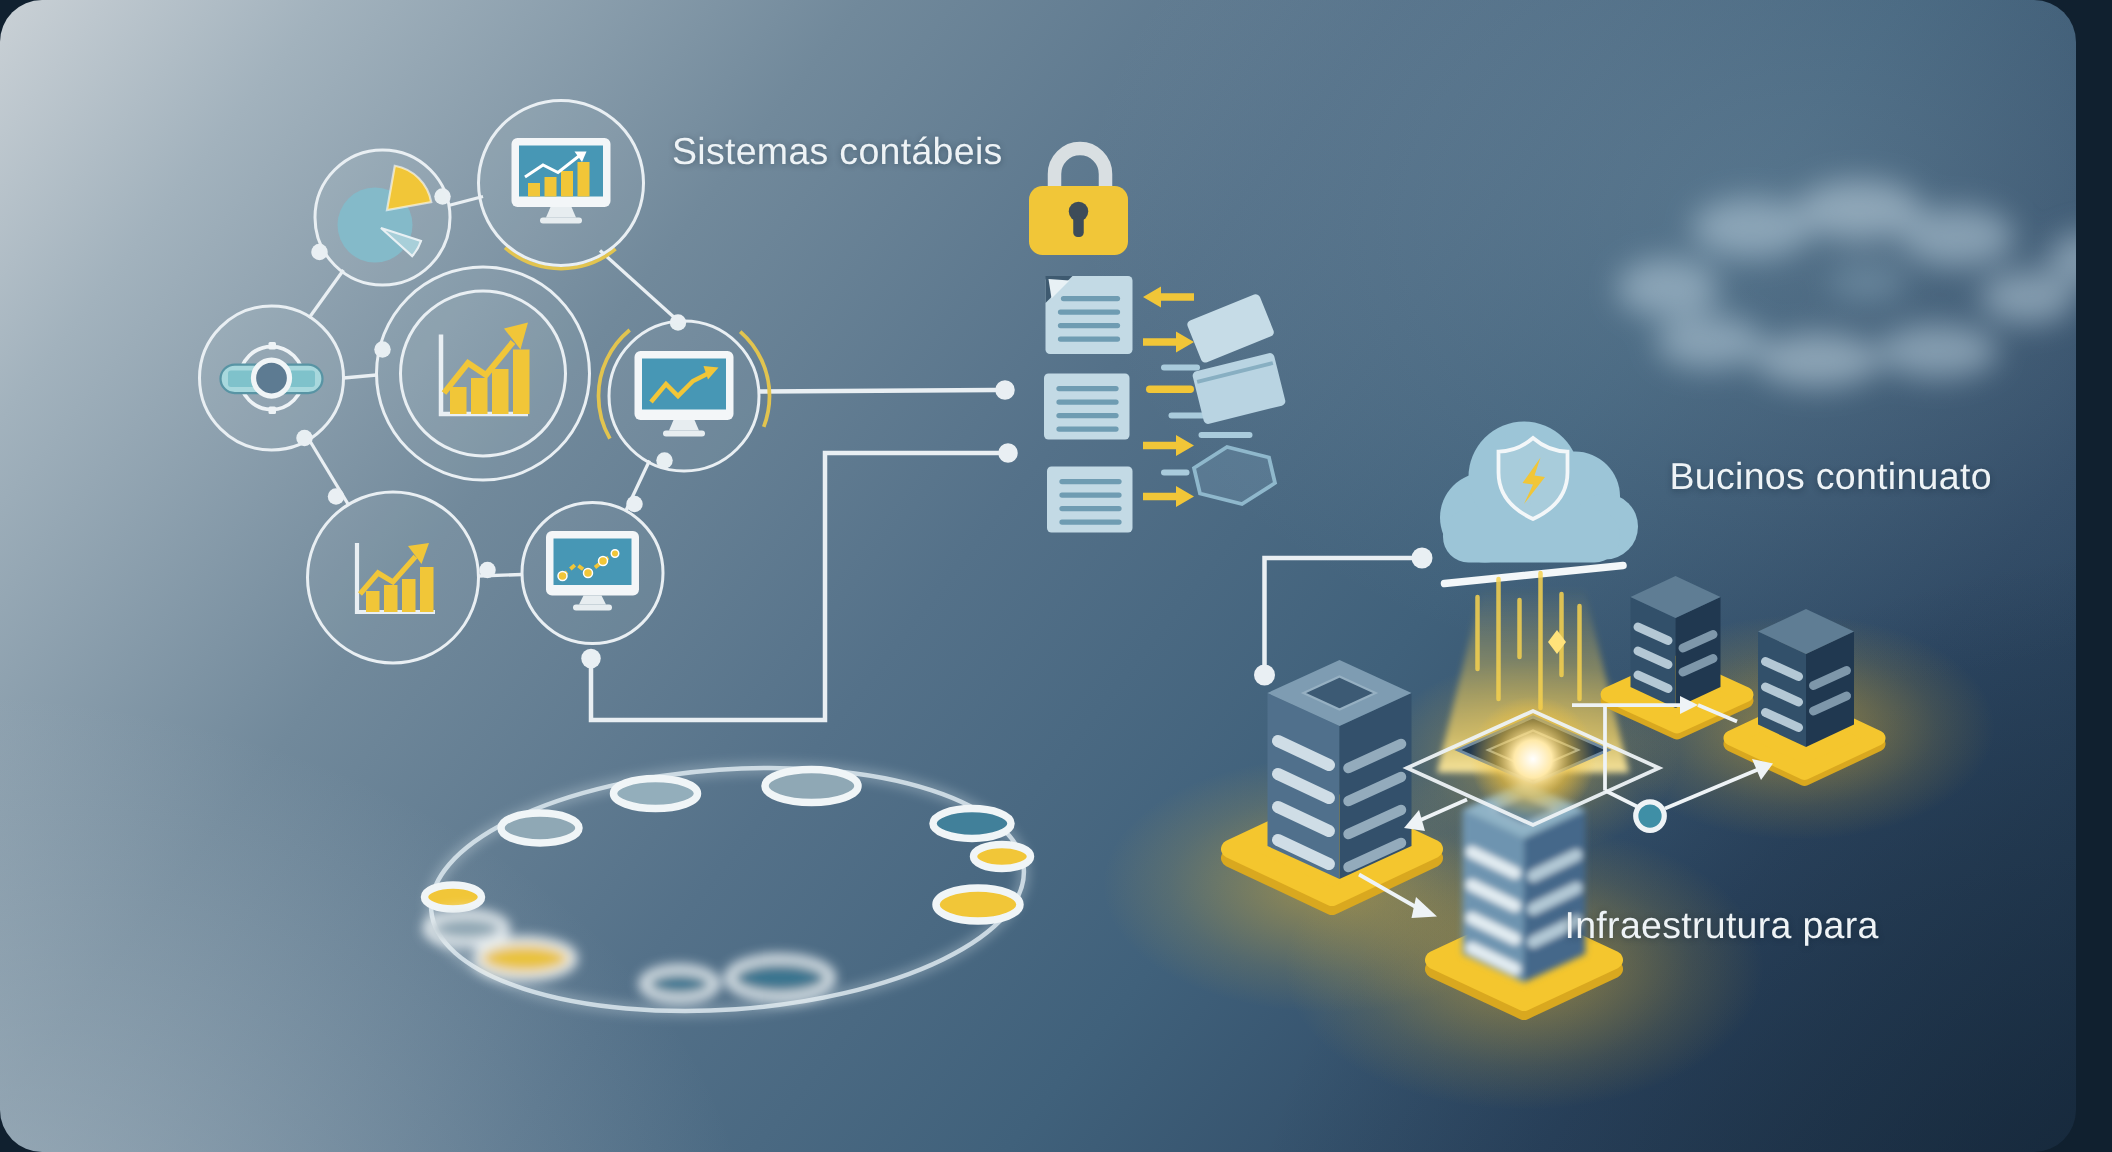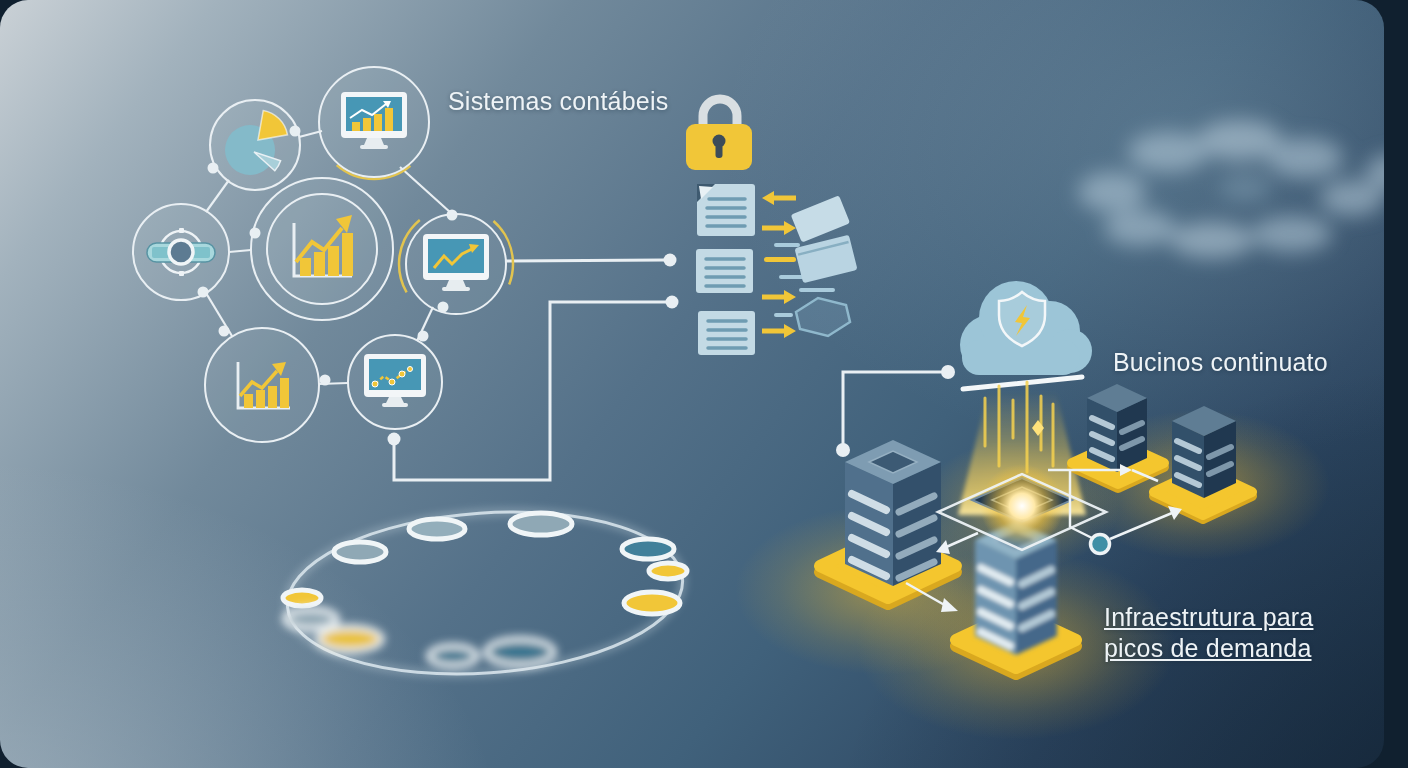--- a/index.html
+++ b/index.html
@@ -14,22 +14,22 @@
     border-radius: 28px;
   }
   .canvas{position:absolute;left:0;top:0;}
   .label{
     position:absolute;color:var(--text,#eef3f6);
     font-size:25px;font-weight:500;line-height:31px;letter-spacing:.2px;
     text-shadow:0 1px 4px rgba(10,25,40,.35);white-space:nowrap;
   }
   #label-systems{left:448px;top:86px;}
   #label-backup{left:765px;top:84px;}
-  #label-continuity{left:1113px;top:303px;margin-top:44px;}
-  #label-infra{left:1104px;top:602px;text-decoration:underline;}
+  #label-continuity{left:1113px;top:303px;}
+  #label-infra{left:1043px;top:602px;}
   .ln{stroke:var(--line-white,#e9eff3);fill:none;}
   .yfill{fill:var(--accent-yellow,#f1c638);}
   .ystroke{stroke:var(--accent-yellow,#f1c638);fill:none;}
   .node{fill:rgba(228,238,244,.07);stroke:var(--line-white,#e9eff3);stroke-width:2;}
   .dot{fill:var(--line-white,#e9eff3);}
   .docfill{fill:var(--doc-blue,#c3dae5);}
 </style>
 </head>
 <body>
 
@@ -407,15 +407,14 @@
 </svg>
 
   <div class="label" id="label-systems">
     <div>Sistemas contábeis</div>
   </div>
   <div class="label" id="label-continuity">
     <div>Bucinos continuato</div>
   </div>
   <div class="label" id="label-infra">
     <div>Infraestrutura para</div>
-    <div>picos de demanda</div>
   </div>
 </div>
 
 </body></html>

